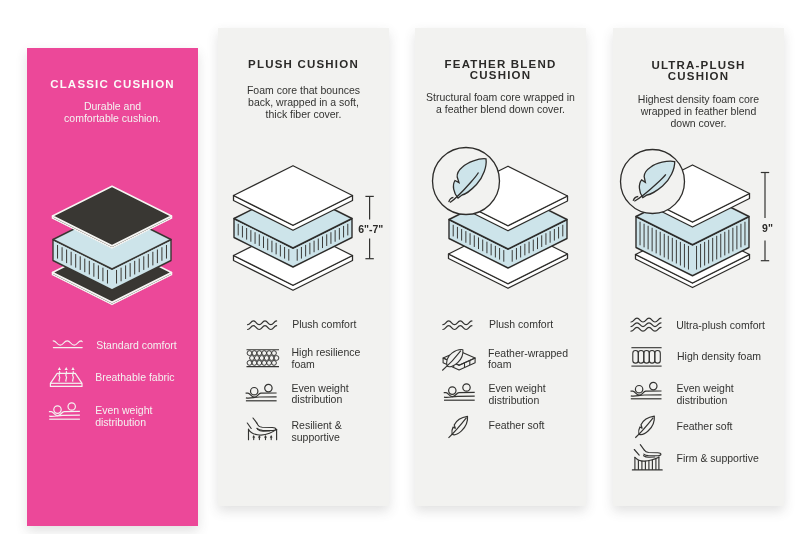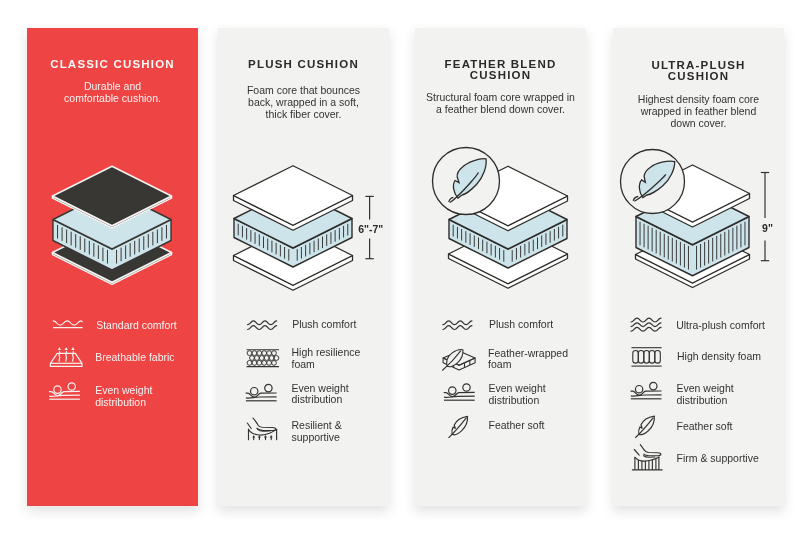--- a/index.html
+++ b/index.html
@@ -1,20 +1,20 @@
 <!DOCTYPE html>
 <html><head><meta charset="utf-8">
 <style>
 html,body{margin:0;padding:0;}
 body{width:800px;height:534px;background:#ffffff;overflow:hidden;
   font-family:"Liberation Sans",sans-serif;}
 .page{position:relative;width:800px;height:534px;}
 .card{position:absolute;top:28px;width:171px;height:478px;
   box-shadow:0 5px 11px rgba(70,70,70,.16);}
-.card.dark{background:#ef4444;}
+.card.dark{background:#ec4899;margin-top:20px;}
 .card.light{background:#f2f2f0;}
 svg{position:absolute;left:0;top:0;display:block;}
 svg text{font-family:"Liberation Sans",sans-serif;}
 </style></head><body>
 <div class="page">
 <div class="card dark" style="left:27px">
       <svg width="171" height="478" viewBox="0 0 171 478">
         <text x="85.5" y="40" text-anchor="middle" font-size="11.5" font-weight="700" fill="#fbfaf8" letter-spacing="1.2">CLASSIC CUSHION</text>
         <text x="85.5" y="62.3" text-anchor="middle" font-size="10.5" font-weight="400" fill="#f4f3f1">Durable and</text>
         <text x="85.5" y="73.6" text-anchor="middle" font-size="10.5" font-weight="400" fill="#f4f3f1">comfortable cushion.</text>

